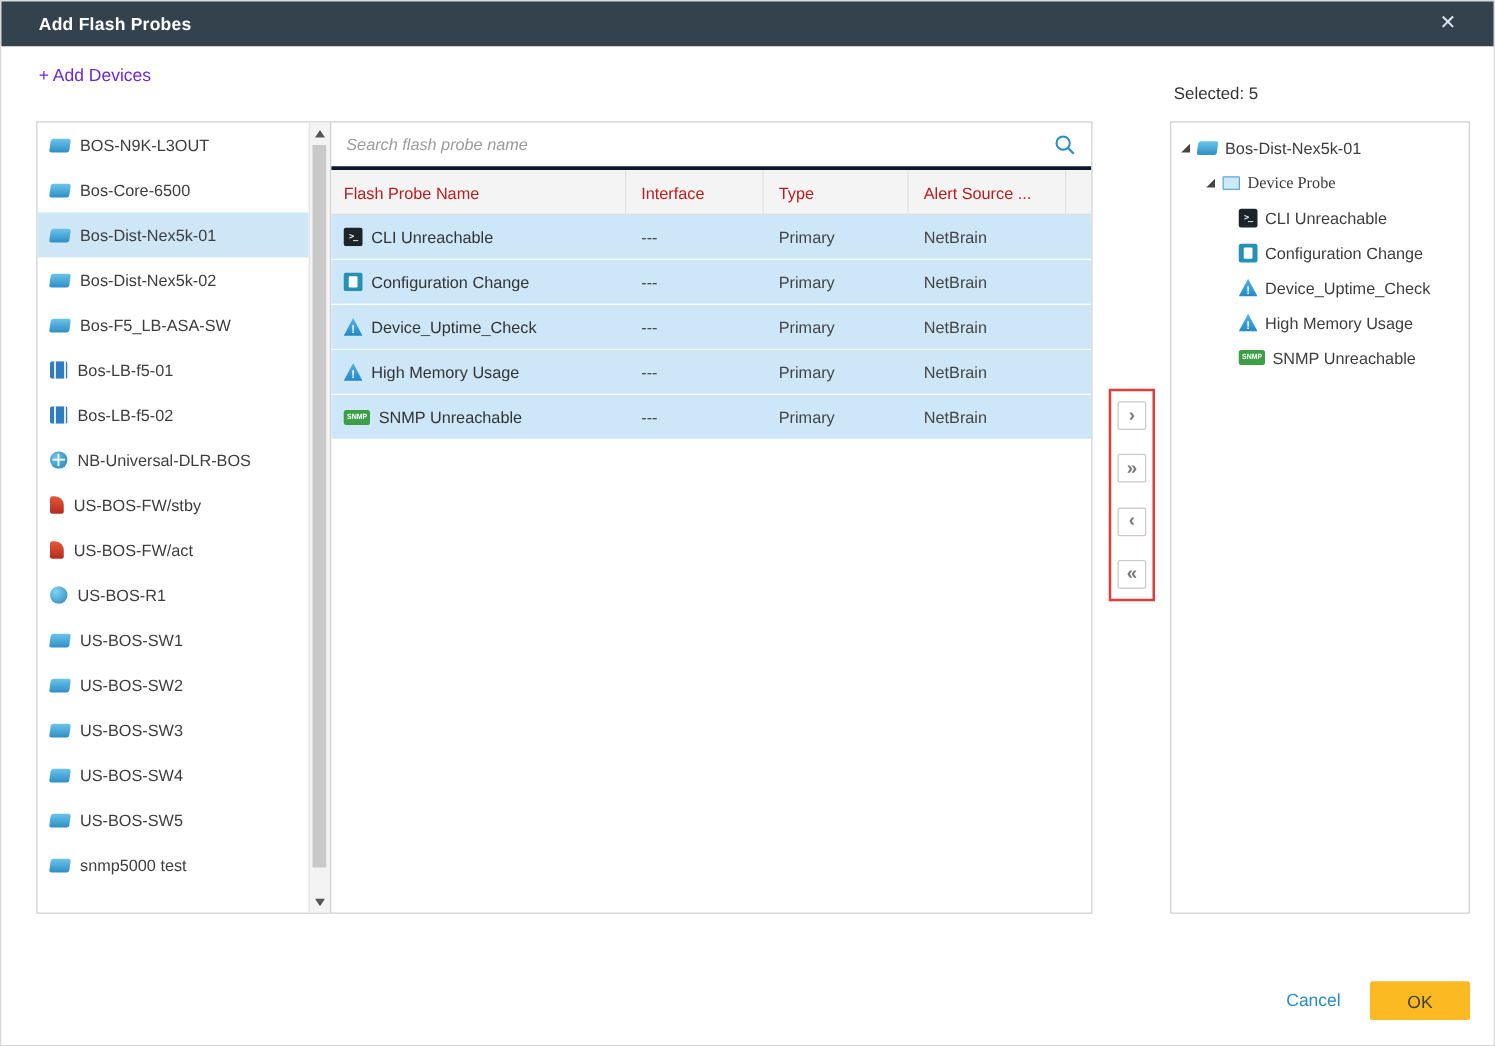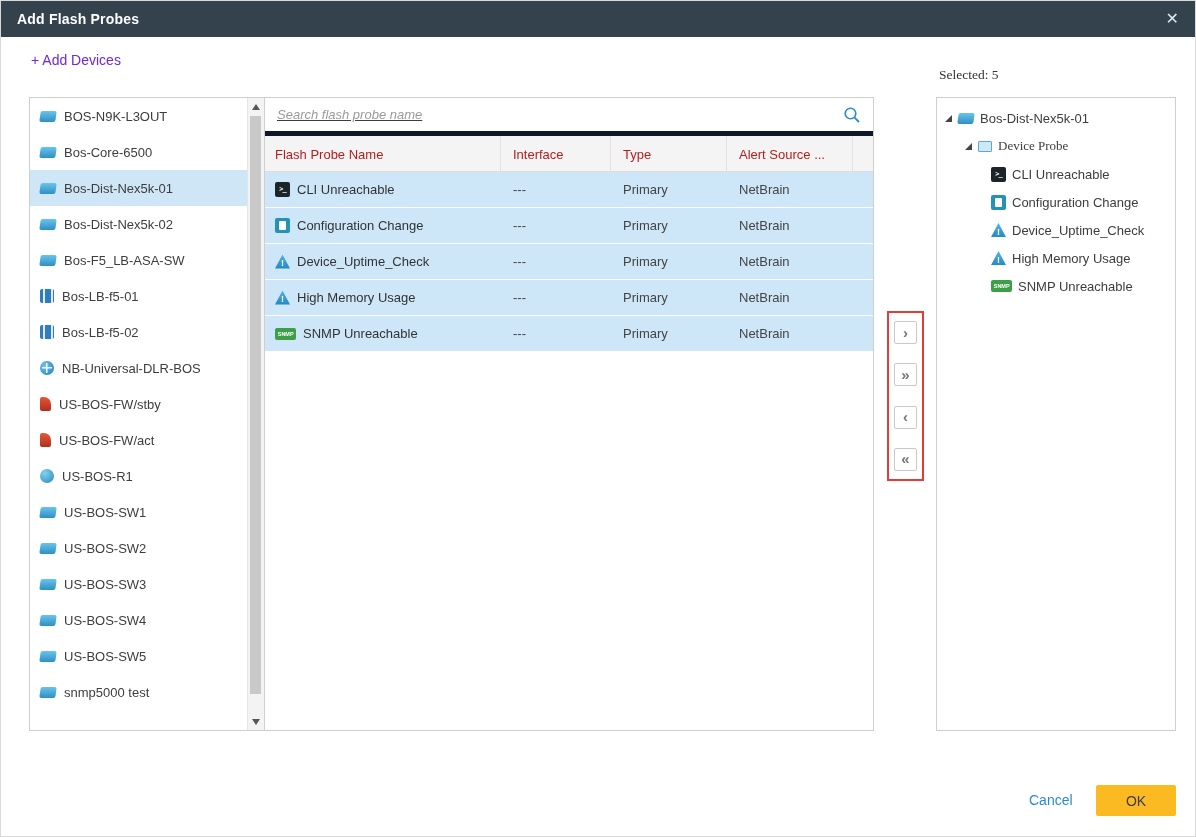--- a/index.html
+++ b/index.html
@@ -14,32 +14,32 @@
     height: 837px;
     background: #fff;
     overflow: hidden;
     border: 1px solid #d9d9d9;
   }
   
   .dlg-header {
     position: absolute; top: 0; left: 0; right: 0; height: 36px;
     background: #34424e;
     display: flex; align-items: center;
-    padding: 0 16px;
+    padding: 0 30px;
   }
   .dlg-title { color: #ffffff; font-size: 14px; font-weight: 700; letter-spacing: .2px; }
   .dlg-close { margin-left: auto; color: #dfe7ec; font-size: 16px; cursor: pointer; line-height: 1; }
   
   .add-devices-link {
     position: absolute; left: 30px; top: 51px;
     color: #6d28d9; font-size: 14px; cursor: pointer;
   }
   .selected-count {
     position: absolute; left: 938px; top: 66px;
-    color: #333; font-size: 13.5px; font-family: Liberation Serif, serif;
+    color: #333; font-size: 13.5px;
   }
   
   .device-panel {
     position: absolute; left: 28px; top: 96px; width: 236px; height: 634px;
     border: 1px solid #cfcfcf; background: #fff; overflow: hidden;
   }
   .device-list { position: absolute; left: 0; top: 0; right: 0; bottom: 0; overflow: hidden; }
   .device-item {
     height: 36px; display: flex; align-items: center; gap: 8px;
     padding: 0 10px; margin-right: 17px;
@@ -91,22 +91,22 @@
   .scroll-thumb {
     position: absolute; left: 2px; right: 3px; top: 18px; height: 578px;
     background: #c9c9c9; cursor: pointer;
   }
   
   .probe-panel {
     position: absolute; left: 263px; top: 96px; width: 610px; height: 634px;
     border: 1px solid #cfcfcf; background: #fff; overflow: hidden;
   }
   .search-row {
-    height: 38px; border-bottom: 5px solid #0f172a;
-    display: flex; align-items: center; padding: 0 12px; gap: 8px; text-decoration: underline;
+    height: 38px; border-bottom: 3px solid #0f172a;
+    display: flex; align-items: center; padding: 0 12px; gap: 8px;
   }
   .search-input {
     flex: 1; border: none; outline: none; font-size: 13px;
     font-family: "Liberation Sans", sans-serif; color: #444; background: transparent;
   }
   .search-input::placeholder { color: #9a9a9a; font-style: italic; }
   .search-icon { flex: 0 0 auto; display: flex; cursor: pointer; }
   .probe-grid { display: grid; grid-template-columns: 236px 110px 116px 126px 1fr; align-items: center; }
   .table-header {
     height: 36px; background: #f4f4f4; border-bottom: 1px solid #ddd;

